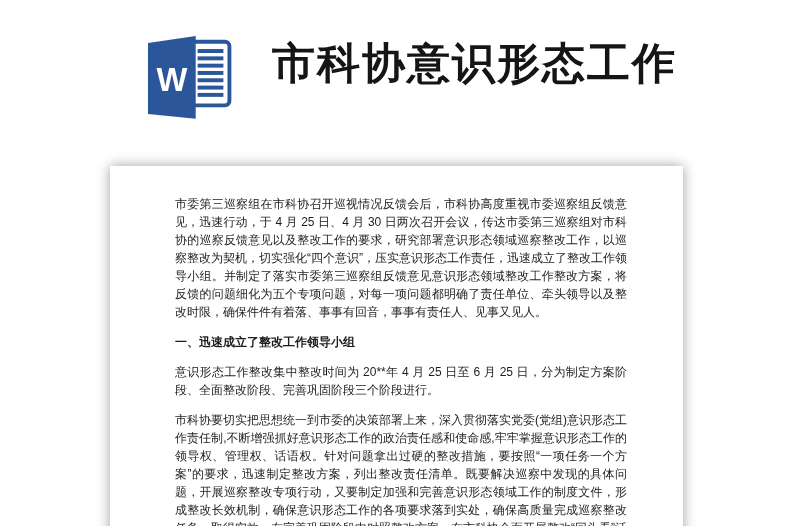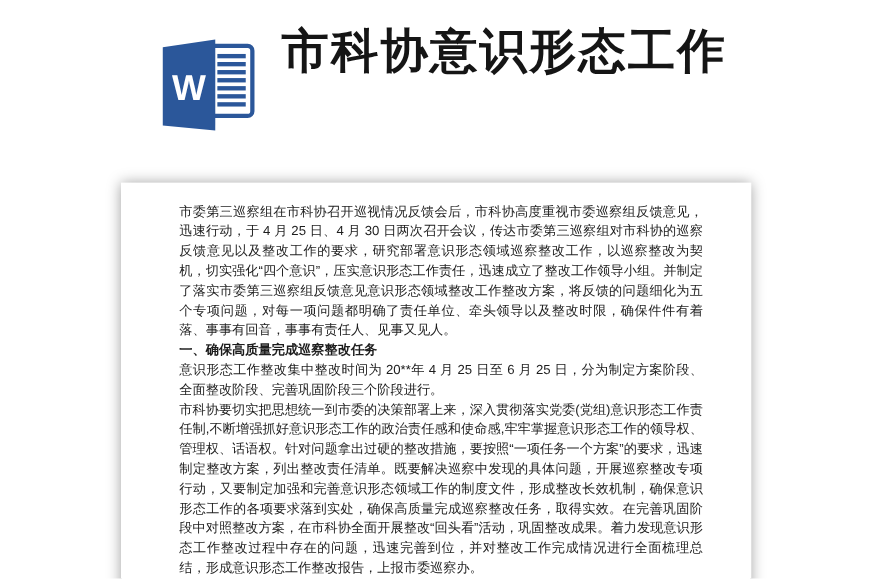--- a/index.html
+++ b/index.html
@@ -24,42 +24,42 @@
     top: 34px;
     width: 86px;
     height: 86px;
     display: block;
   }
   .word-icon svg { width: 100%; height: 100%; display: block; }
   .doc-title {
     position: absolute;
     left: 256px;
     top: 22px;
-    margin: 0;
+    margin: 16px;
     font-size: 43px;
     line-height: 50px;
     font-weight: 700;
     letter-spacing: 2px;
     color: #151515;
     white-space: nowrap;
   }
   .doc-page {
     position: absolute;
     left: 110px;
     top: 166px;
     width: 573px;
     height: 400px;
     box-sizing: border-box;
     background: #ffffff;
     box-shadow: 0 0 12px rgba(0,0,0,0.38);
     padding: 17px 44px 0 53px;
     overflow: hidden;
   }
   .par {
-    margin: 0;
+    margin: 12px;
     font-size: 12px;
     line-height: 18px;
     color: #1d1d1d;
     text-align: justify;
     text-justify: inter-ideograph;
     word-break: break-all;
   }
   .par.heading { font-weight: 700; }
 </style>
 </head>
@@ -83,17 +83,17 @@
 
       <polygon points="2.3,10.5 57.8,2.3 57.8,98.5 2.3,93" fill="#2b579a"></polygon>
       <text x="30" y="66" text-anchor="middle" font-family="Liberation Sans, sans-serif" font-size="38" font-weight="bold" fill="#ffffff">W</text>
     </svg>
   </span>
   <h1 class="doc-title"><span>市科协意识形态工作</span><br></h1>
 </header>
 
 <main class="doc-page">
   <p class="par">市委第三巡察组在市科协召开巡视情况反馈会后，市科协高度重视市委巡察组反馈意见，迅速行动，于 4 月 25 日、4 月 30 日两次召开会议，传达市委第三巡察组对市科协的巡察反馈意见以及整改工作的要求，研究部署意识形态领域巡察整改工作，以巡察整改为契机，切实强化“四个意识”，压实意识形态工作责任，迅速成立了整改工作领导小组。并制定了落实市委第三巡察组反馈意见意识形态领域整改工作整改方案，将反馈的问题细化为五个专项问题，对每一项问题都明确了责任单位、牵头领导以及整改时限，确保件件有着落、事事有回音，事事有责任人、见事又见人。</p>
-  <p class="par heading">一、确保高质量完成巡察整改任务</p>
+  <p class="par heading">一、迅速成立了整改工作领导小组</p>
   <p class="par">意识形态工作整改集中整改时间为 20**年 4 月 25 日至 6 月 25 日，分为制定方案阶段、全面整改阶段、完善巩固阶段三个阶段进行。</p>
   <p class="par">市科协要切实把思想统一到市委的决策部署上来，深入贯彻落实党委(党组)意识形态工作责任制,不断增强抓好意识形态工作的政治责任感和使命感,牢牢掌握意识形态工作的领导权、管理权、话语权。针对问题拿出过硬的整改措施，要按照“一项任务一个方案”的要求，迅速制定整改方案，列出整改责任清单。既要解决巡察中发现的具体问题，开展巡察整改专项行动，又要制定加强和完善意识形态领域工作的制度文件，形成整改长效机制，确保意识形态工作的各项要求落到实处，确保高质量完成巡察整改任务，取得实效。在完善巩固阶段中对照整改方案，在市科协全面开展整改“回头看”活动，巩固整改成果。着力发现意识形态工作整改过程中存在的问题，迅速完善到位，并对整改工作完成情况进行全面梳理总结，形成意识形态工作整改报告，上报市委巡察办。</p>
   <p class="par heading">二、意识形态工作整改工作要求</p>
 </main>
 
 </body></html>

